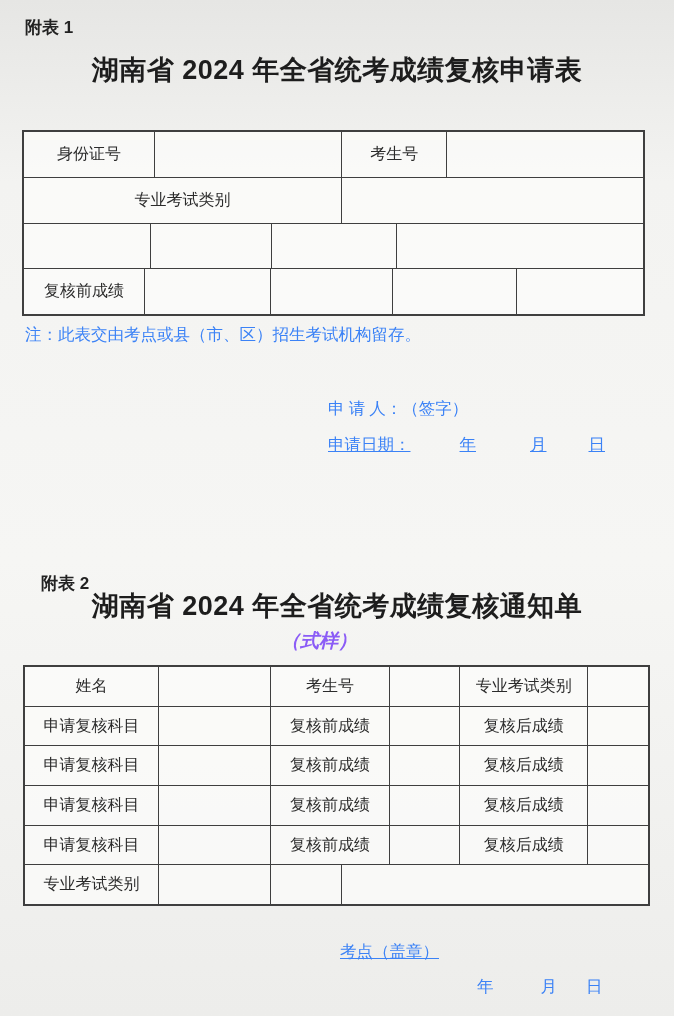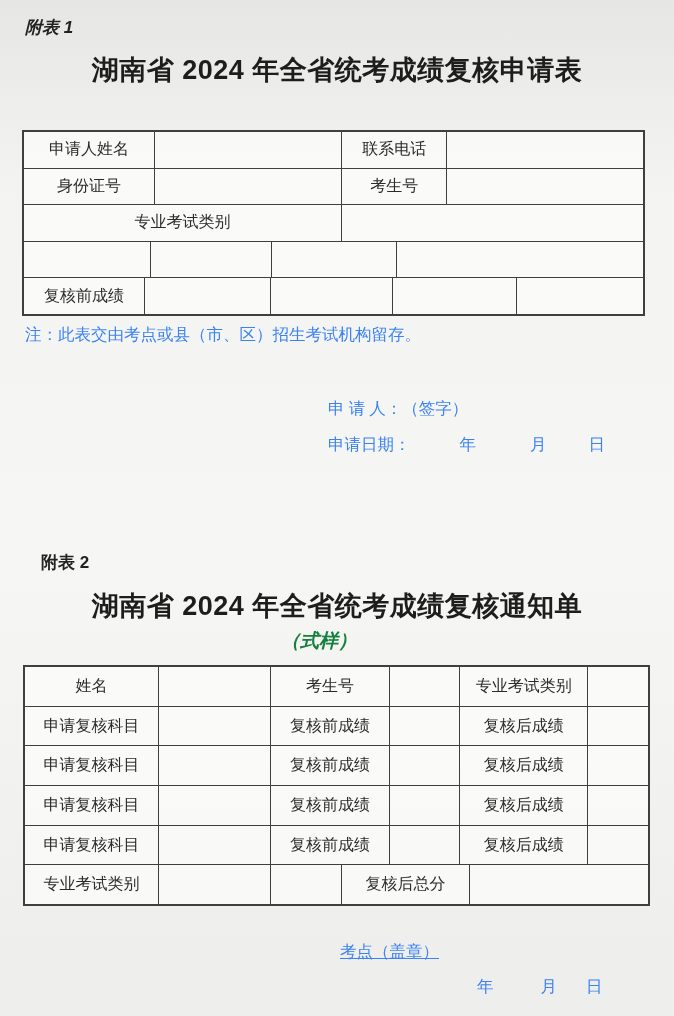--- a/index.html
+++ b/index.html
@@ -17,21 +17,21 @@
     font-weight:bold;font-size:17px;color:#222;
   }
   .doc-title{
     left:0;width:674px;text-align:center;
     font-family:"Liberation Sans", sans-serif;
     font-weight:bold;font-size:27px;color:#1d1d1d;
     letter-spacing:0.5px;
   }
   .sub-title{
     left:0;width:638px;text-align:center;
-    font-weight:bold;font-style:italic;font-size:19px;color:#15803d;
+    font-weight:bold;font-style:italic;font-size:19px;color:#8b5cf6;
   }
   .tbl{
     border:2px solid #3f3f3f;
     background:rgba(253,253,252,0.65);
     display:flex;flex-direction:column;
     box-sizing:border-box;
   }
   .tr{display:flex;flex:1;border-top:1px solid #3f3f3f;}
   .tr:first-child{border-top:none;}
   .td{
@@ -49,31 +49,25 @@
   
   .t1c1{width:19.42%;} .t1c2{width:20.39%;} .t1c3{width:19.58%;} .t1c4{width:20.06%;} .t1c5{width:20.55%;}
   
   .t2c1{width:21.37%;} .t2c2{width:18.02%;} .t2c3{width:18.98%;} .t2c4{width:11.32%;} .t2c5{width:20.57%;} .t2c6{width:9.73%;}
   .hand{font-size:16.5px;color:#3b82f6;}
   .gap{display:inline-block;}
 </style>
 </head>
 <body>
 
-<div class="abs sec-label" style="left:25px;top:16px;font-style:italic;">附表 1</div>
+<div class="abs sec-label" style="left:25px;top:16px;">附表 1</div>
 
 <div class="abs doc-title" style="top:52px;">湖南省 2024 年全省统考成绩复核申请表</div>
 
 <div class="abs tbl" style="left:22px;top:130px;width:623px;height:186px;">
-  <div class="tr">
-    <div class="td t1a1">申请人姓名</div>
-    <div class="td t1a2"></div>
-    <div class="td t1a3">联系电话</div>
-    <div class="td t1a4"></div>
-  </div>
   <div class="tr">
     <div class="td t1a1">身份证号</div>
     <div class="td t1a2"></div>
     <div class="td t1a3">考生号</div>
     <div class="td t1a4"></div>
   </div>
   <div class="tr">
     <div class="td t1b1">专业考试类别</div>
     <div class="td t1b2"></div>
   </div>
@@ -89,25 +83,25 @@
     <div class="td t1c3"></div>
     <div class="td t1c4"></div>
     <div class="td t1c5"></div>
   </div>
 </div>
 
 <div class="abs hand" style="left:25px;top:324px;">注：此表交由考点或县（市、区）招生考试机构留存。</div>
 
 <div class="abs hand" style="left:328px;top:398px;">申 请 人：（签字）</div>
 
-<div class="abs hand" style="left:328px;top:434px;">
+<div class="abs hand" style="left:328px;top:434px;text-decoration:underline;">
   <span>申请日期：</span><span class="gap" style="width:49px;"></span><span>年</span><span class="gap" style="width:54px;"></span><span>月</span><span class="gap" style="width:42px;"></span><span>日</span>
 </div>
 
-<div class="abs sec-label" style="left:25px;top:551px;padding-left:16px;">附表 2</div>
+<div class="abs sec-label" style="left:25px;top:572px;padding-left:16px;">附表 2</div>
 
 <div class="abs doc-title" style="top:588px;">湖南省 2024 年全省统考成绩复核通知单</div>
 
 <div class="abs sub-title" style="top:628px;">（式样）</div>
 
 <div class="abs tbl" style="left:23px;top:665px;width:627px;height:241px;">
   <div class="tr">
     <div class="td t2c1">姓名</div>
     <div class="td t2c2"></div>
     <div class="td t2c3">考生号</div>
@@ -144,21 +138,20 @@
     <div class="td t2c2"></div>
     <div class="td t2c3">复核前成绩</div>
     <div class="td t2c4"></div>
     <div class="td t2c5">复核后成绩</div>
     <div class="td t2c6"></div>
   </div>
   <div class="tr">
     <div class="td t2c1">专业考试类别</div>
     <div class="td t2c2"></div>
     <div class="td t2c4"></div>
-    <div class="td t2c5">复核后总分</div>
     <div class="td t2c6"></div>
   </div>
 </div>
 
 <div class="abs hand" style="left:340px;top:941px;text-decoration:underline;">考点（盖章）</div>
 
 <div class="abs hand" style="left:477px;top:976px;">
   <span>年</span><span class="gap" style="width:47px;"></span><span>月</span><span class="gap" style="width:29px;"></span><span>日</span>
 </div>
 

